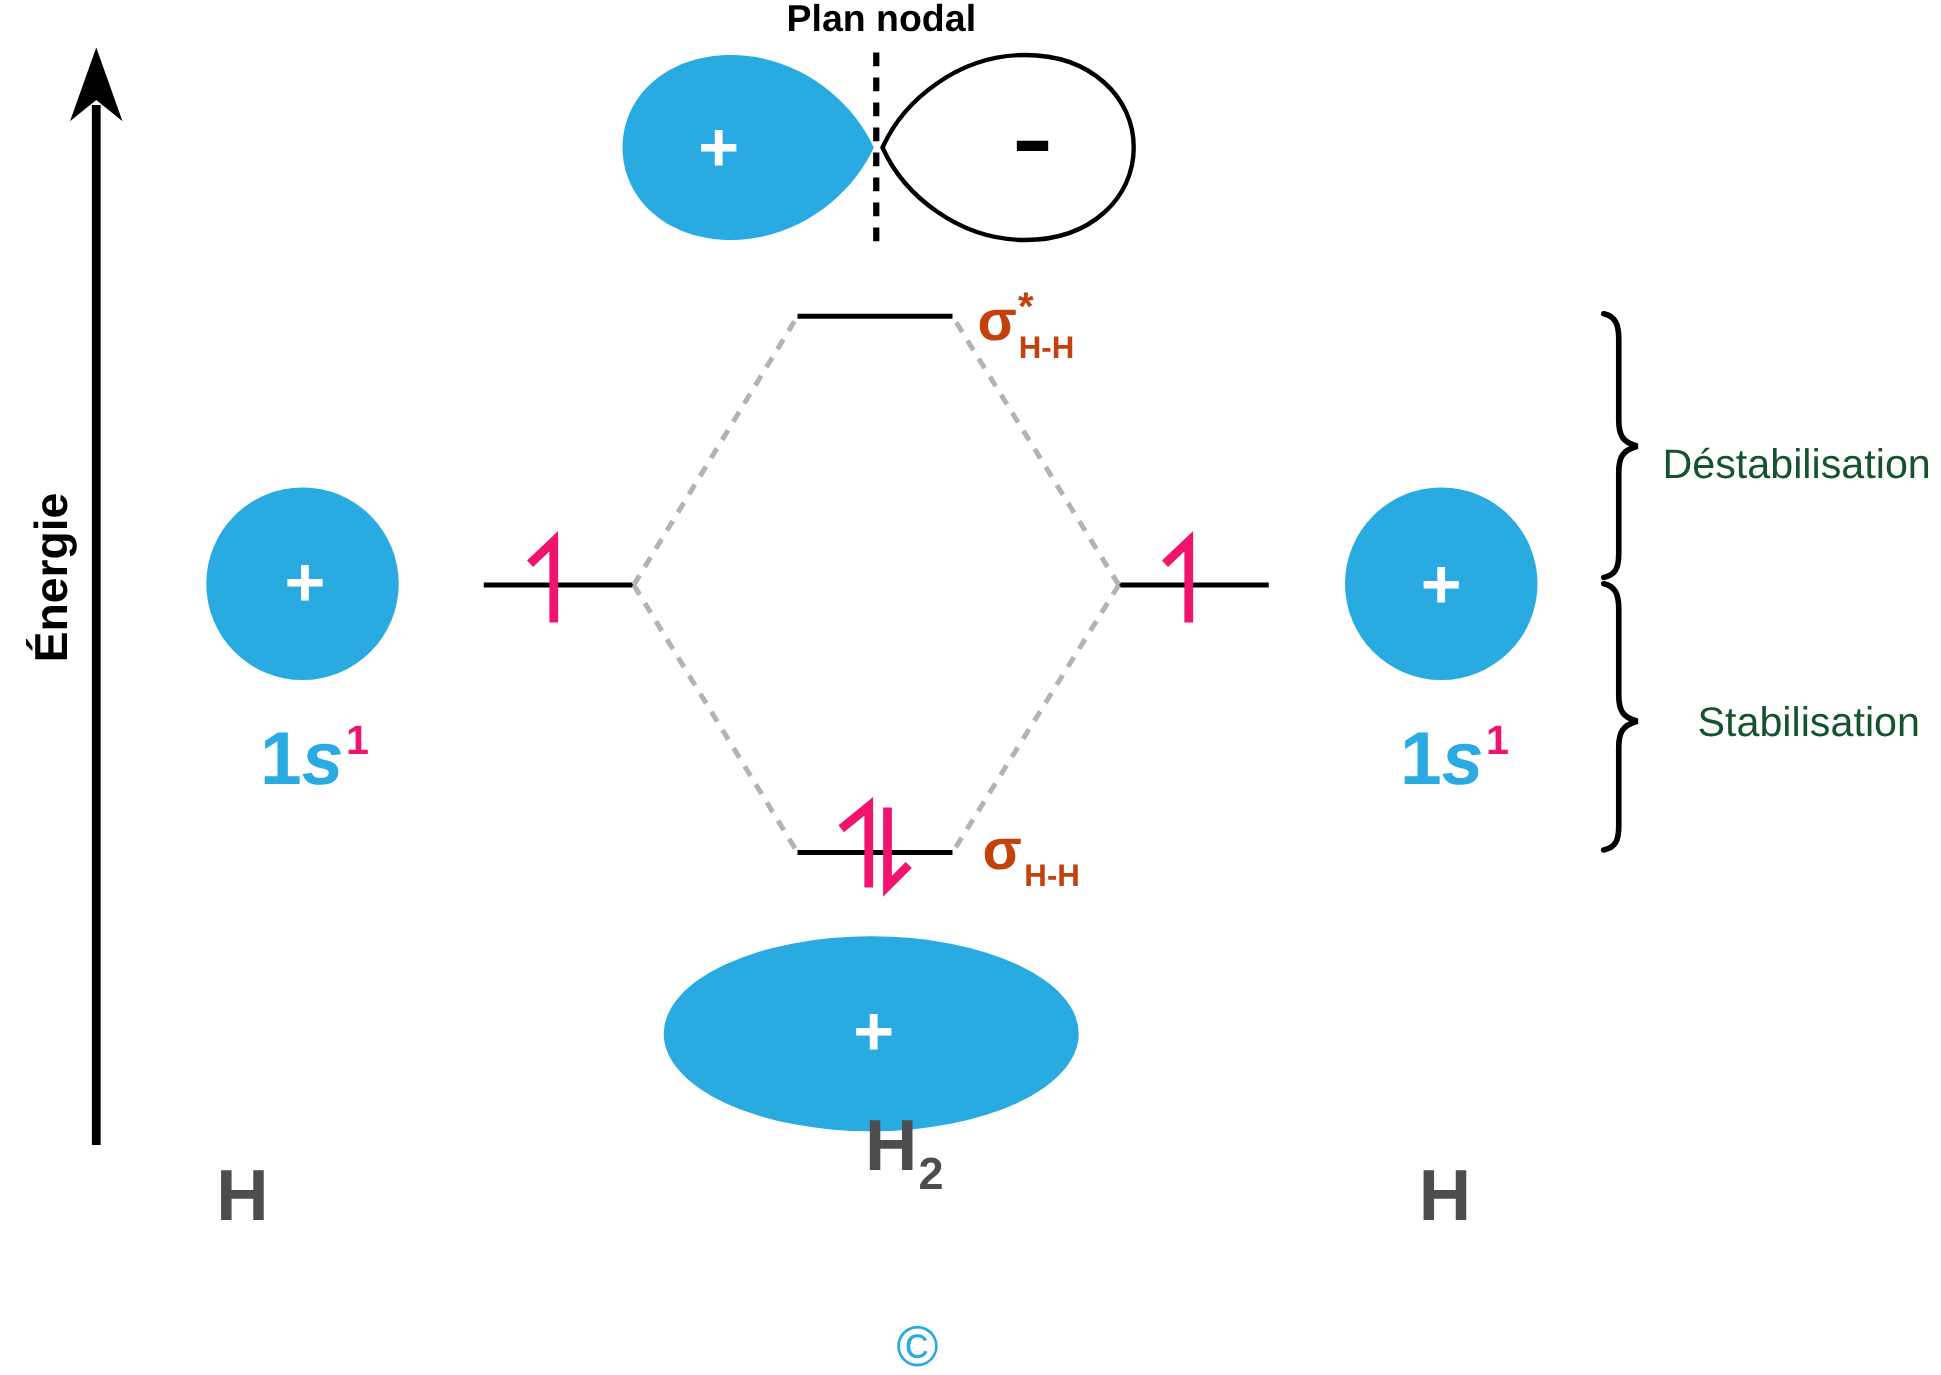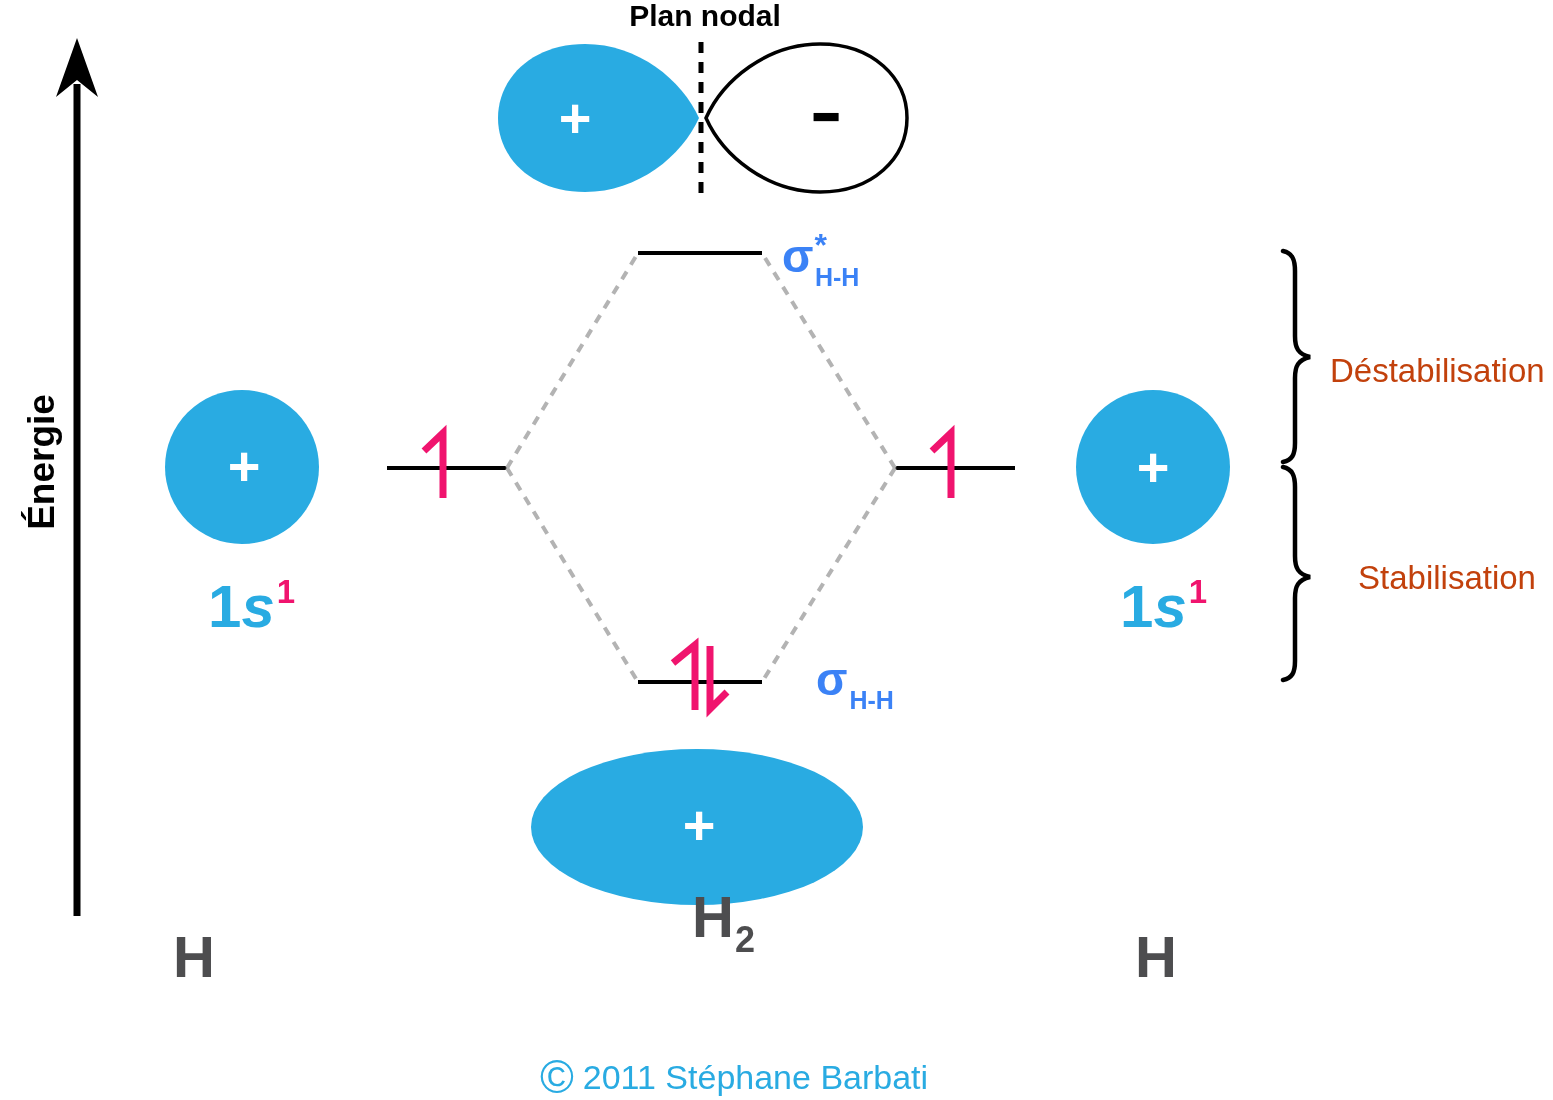--- a/index.html
+++ b/index.html
@@ -9,32 +9,32 @@
   }
   svg.layer{position:absolute;left:0;top:0;}
   .txt{position:absolute;white-space:nowrap;line-height:1;color:#000;}
   .center-xy{transform:translate(-50%,-50%);}
   .center-x{transform:translateX(-50%);}
 
   .plan-title{font-size:30px;font-weight:bold;}
   .sign{font-weight:bold;color:#ffffff;font-size:56px;}
   .minus-sign{color:#000;font-size:50px;font-weight:bold;transform:translate(-50%,-50%) scaleY(1.5);}
 
-  .mo-label{color:#3b82f6;}
+  .mo-label{color:#c2410c;}
   .sigma-sym{font-size:46px;font-weight:bold;}
   .sigma-star{font-size:32px;font-weight:bold;position:relative;top:-16px;margin-left:1px;}
   .mo-sub{font-size:25px;font-weight:bold;position:relative;top:14px;}
   .mo-sub.after-star{margin-left:-12px;}
   .mo-sub.no-star{margin-left:2px;}
 
   .ao-label{font-size:60px;font-weight:bold;color:#29ABE2;}
   .ao-label .ital{font-style:italic;}
   .ao-sup{font-size:33px;font-weight:bold;color:#F0146E;vertical-align:24px;margin-left:2px;}
 
-  .annot{font-size:33px;color:#c2410c;}
+  .annot{font-size:33px;color:#14532d;}
   .atom{font-size:58px;font-weight:bold;color:#4D4D4F;}
   .atom-sub{font-size:36px;font-weight:bold;vertical-align:-15px;margin-left:1px;}
 
   .energy-label{font-size:37px;font-weight:bold;transform:translate(-50%,-50%) rotate(-90deg);}
 
   .copyright{color:#29ABE2;display:flex;align-items:center;gap:9px;}
   .copy-symbol{font-size:46px;line-height:1;}
   .copy-text{font-size:34px;line-height:1;}
 </style>
 </head>
@@ -83,21 +83,21 @@
 
   <div class="txt plan-title center-x" style="left:685px;top:1px;">Plan nodal</div>
 
   <div class="txt sign center-xy" style="left:555px;top:118px;">+</div>
   <div class="txt minus-sign" style="left:806px;top:116px;">−</div>
 
   <div class="txt mo-label" style="left:762px;top:233px;">
     <span class="sigma-sym">σ</span><span class="sigma-star">*</span><span class="mo-sub after-star">H-H</span>
   </div>
 
-  <div class="txt mo-label" style="left:796px;top:656px;">
+  <div class="txt mo-label" style="left:766px;top:656px;">
     <span class="sigma-sym">σ</span><span class="mo-sub no-star">H-H</span>
   </div>
 
   <div class="txt sign center-xy" style="left:224px;top:466px;">+</div>
   <div class="txt sign center-xy" style="left:1133px;top:467px;">+</div>
   <div class="txt sign center-xy" style="left:679px;top:825px;">+</div>
 
   <div class="txt ao-label" style="left:188px;top:575px;">
     <span>1</span><span class="ital">s</span><span class="ao-sup">1</span>
   </div>
@@ -111,16 +111,15 @@
   <div class="txt atom center-xy" style="left:174px;top:957px;">H</div>
   <div class="txt atom" style="left:672px;top:888px;">
     <span>H</span><span class="atom-sub">2</span>
   </div>
   <div class="txt atom center-xy" style="left:1136px;top:957px;">H</div>
 
   <div class="txt energy-label" style="left:21px;top:462px;">Énergie</div>
 
   <div class="txt copyright center-xy" style="left:714px;top:1077px;">
     <span class="copy-symbol">©</span>
-    <span class="copy-text">2011 Stéphane Barbati</span>
   </div>
 
 </div>
 
 </body></html>

